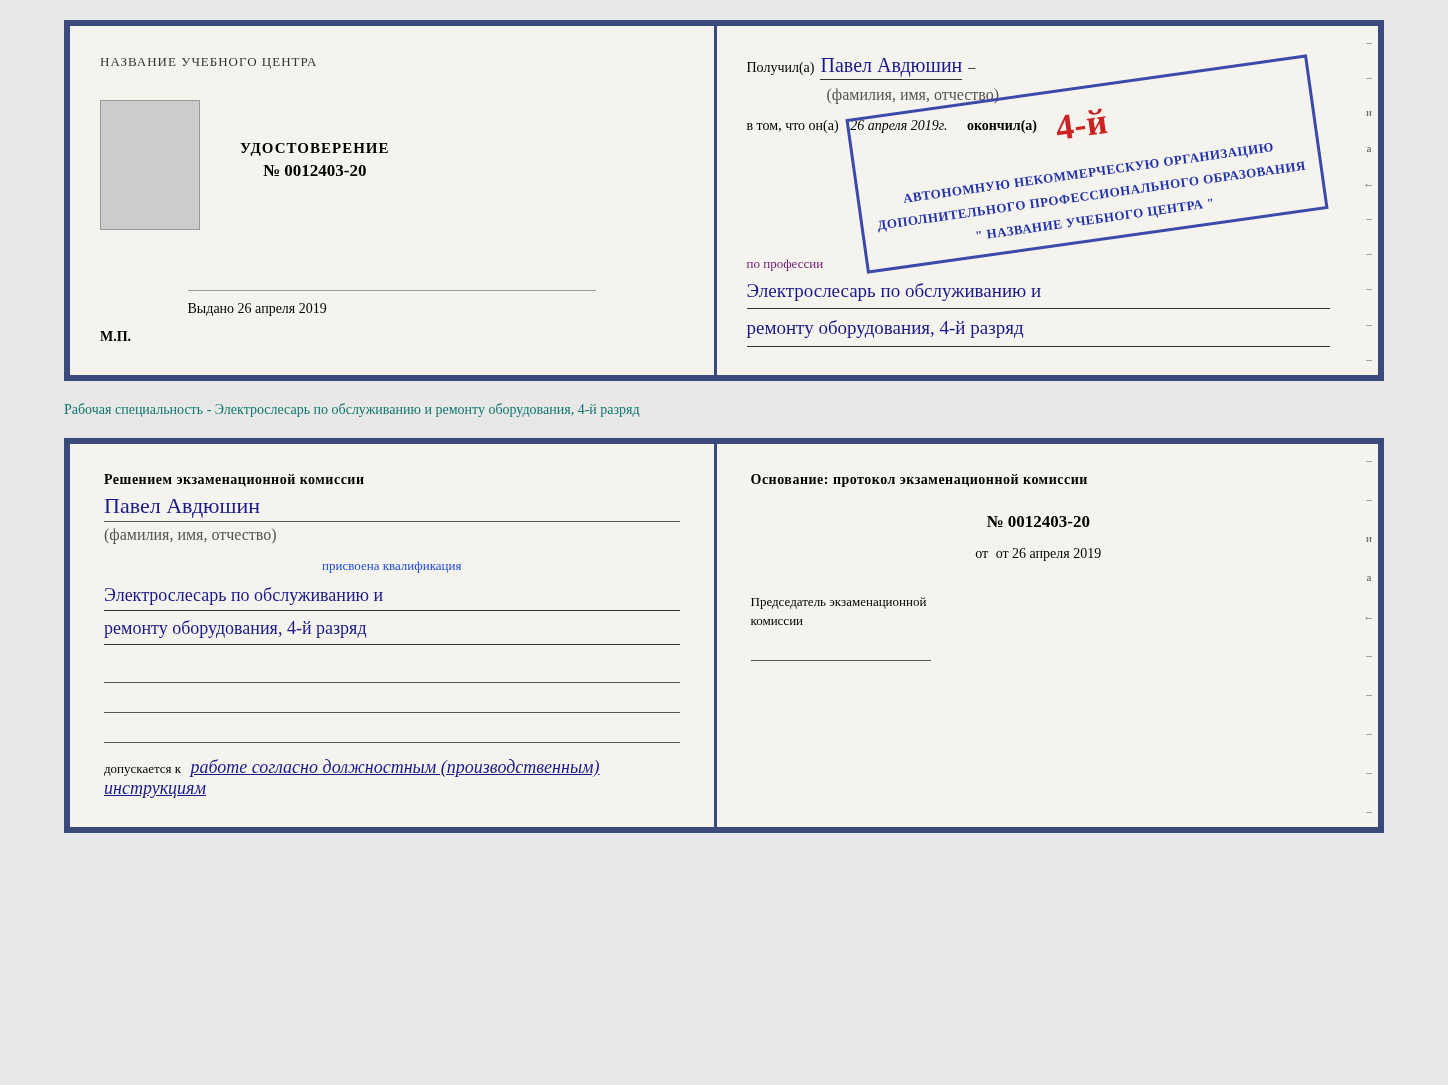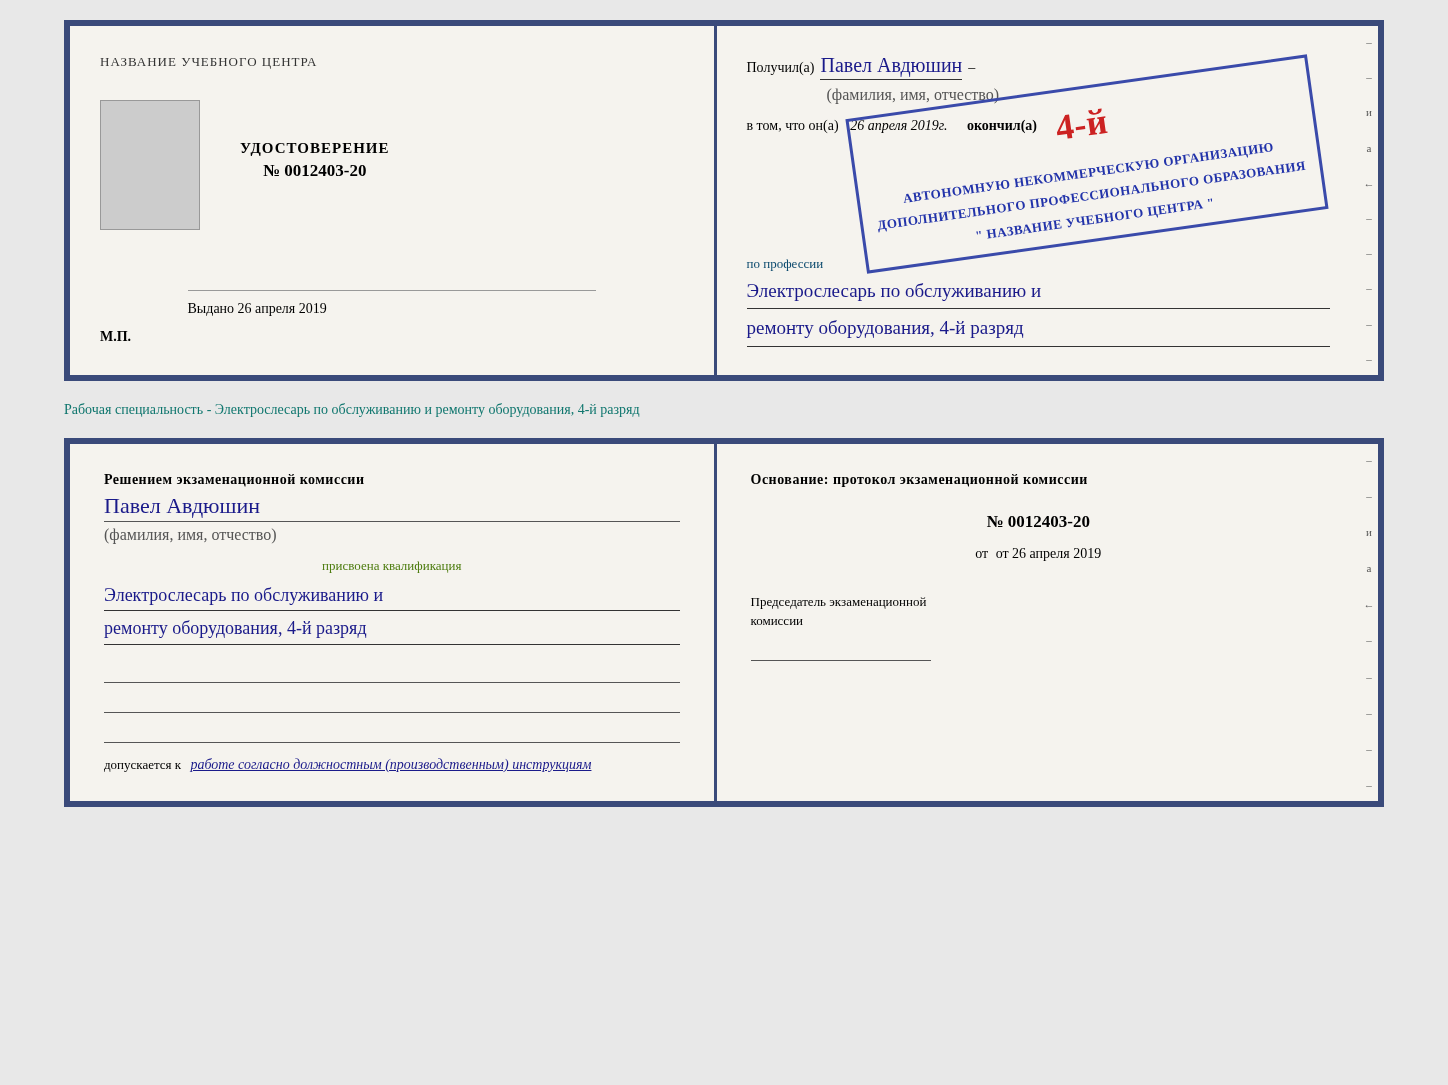--- a/index.html
+++ b/index.html
@@ -160,21 +160,21 @@
       line-height: 1.8;
       text-align: center;
     }
 
     .profession-block {
       margin-top: 20px;
     }
 
     .profession-label {
       font-size: 13px;
-      color: #0c4a6e;
+      color: #701a75;
     }
 
     .profession-value {
       font-family: 'Segoe Script', 'Brush Script MT', cursive;
       font-size: 19px;
       color: #1a1a8a;
       border-bottom: 1px solid #333;
       padding-bottom: 2px;
       display: block;
       margin-top: 4px;
@@ -220,21 +220,21 @@
       font-size: 22px;
       color: #1a1a8a;
       border-bottom: 1px solid #555;
       display: block;
       padding-bottom: 2px;
       margin-bottom: 4px;
     }
 
     .assigned-label {
       font-size: 13px;
-      color: #4d7c0f;
+      color: #1d4ed8;
       margin-top: 14px;
       margin-bottom: 6px;
       text-align: center;
     }
 
     .qualification-value {
       font-family: 'Segoe Script', 'Brush Script MT', cursive;
       font-size: 18px;
       color: #1a1a8a;
       border-bottom: 1px solid #333;
@@ -254,21 +254,21 @@
     }
 
     .допускается-block {
       margin-top: 14px;
       font-size: 13px;
     }
 
     .italic-handwritten {
       font-family: 'Segoe Script', 'Brush Script MT', cursive;
       font-style: italic;
-      font-size: 14px;
+      font-size: 18px;
       color: #1a1a8a;
       text-decoration: underline;
     }
 
     
     .osnov-title {
       font-size: 14px;
       font-weight: bold;
       letter-spacing: 0.5px;
       margin-bottom: 24px;

